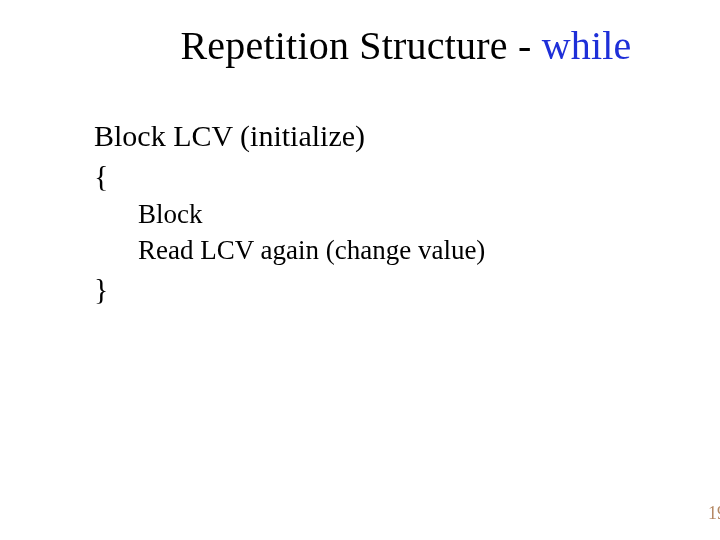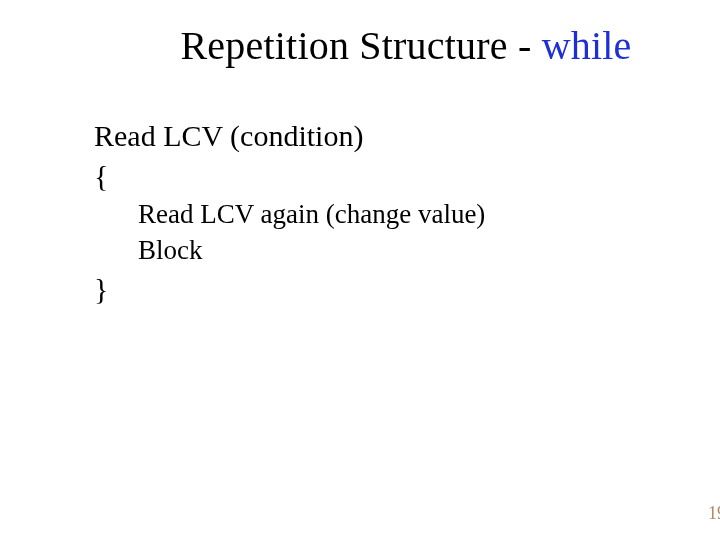--- a/index.html
+++ b/index.html
@@ -57,21 +57,21 @@
 </head>
 <body>
 
 <div class="slide">
 
   <div class="title">
     <span>Repetition Structure - </span><span class="kw">while</span>
   </div>
 
   <div class="body">
-    <div>Read LCV (condition)</div>
+    <div>Block LCV (initialize)</div>
     <div>{</div>
+    <div class="indent inner">Block</div>
     <div class="indent inner">Read LCV again (change value)</div>
-    <div class="indent inner">Block</div>
     <div>}</div>
   </div>
 
   <div class="pagenum">19</div>
 </div>
 
 </body></html>

